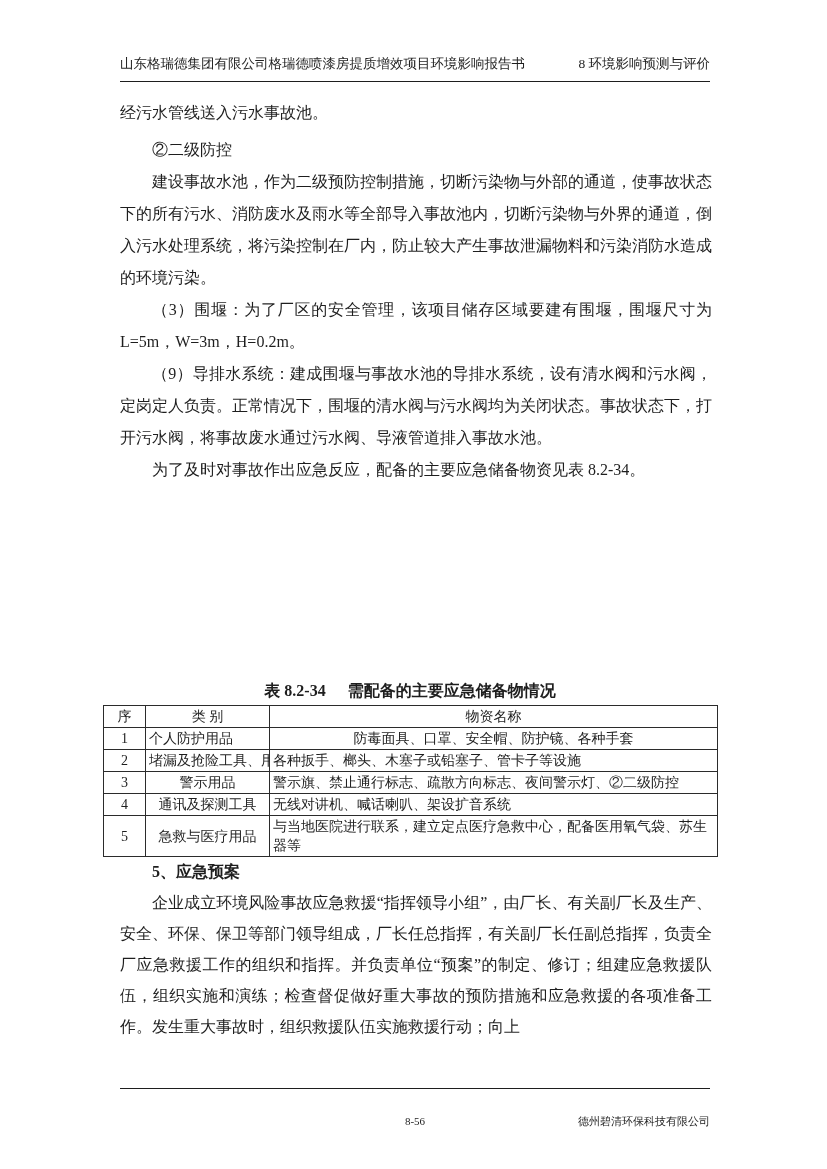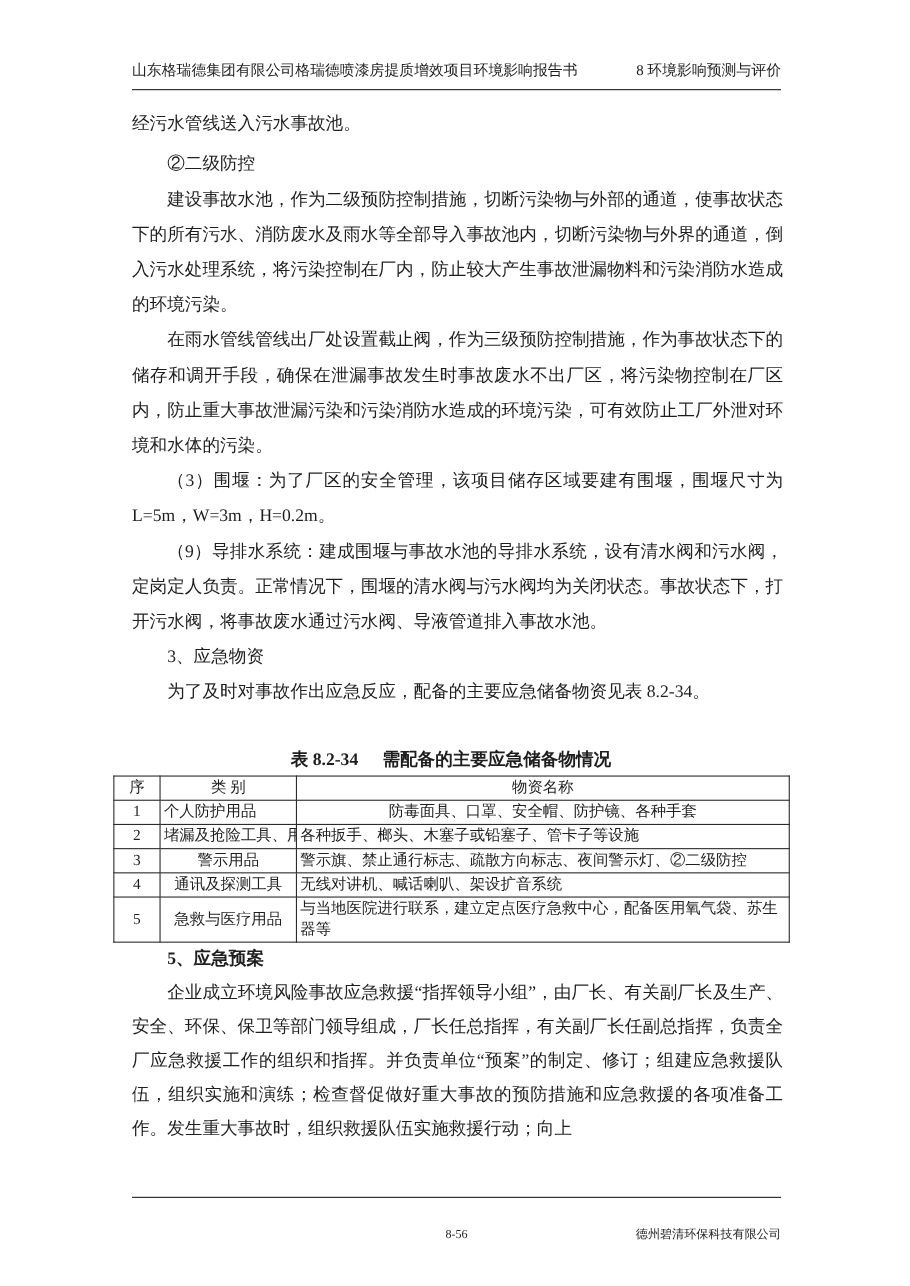--- a/index.html
+++ b/index.html
@@ -112,24 +112,22 @@
 
   <div class="header">
     <span>山东格瑞德集团有限公司格瑞德喷漆房提质增效项目环境影响报告书</span>
     <span>8 环境影响预测与评价</span>
   </div>
 
   <div class="content top">
     <p class="ln noind">经污水管线送入污水事故池。</p>
     <p class="ln head">②二级防控</p>
     <p class="para">建设事故水池，作为二级预防控制措施，切断污染物与外部的通道，使事故状态下的所有污水、消防废水及雨水等全部导入事故池内，切断污染物与外界的通道，倒入污水处理系统，将污染控制在厂内，防止较大产生事故泄漏物料和污染消防水造成的环境污染。</p>
-    <p class="para">在雨水管线管线出厂处设置截止阀，作为三级预防控制措施，作为事故状态下的储存和调开手段，确保在泄漏事故发生时事故废水不出厂区，将污染物控制在厂区内，防止重大事故泄漏污染和污染消防水造成的环境污染，可有效防止工厂外泄对环境和水体的污染。</p>
     <p class="para">（3）围堰：为了厂区的安全管理，该项目储存区域要建有围堰，围堰尺寸为 L=5m，W=3m，H=0.2m。</p>
     <p class="para">（9）导排水系统：建成围堰与事故水池的导排水系统，设有清水阀和污水阀，定岗定人负责。正常情况下，围堰的清水阀与污水阀均为关闭状态。事故状态下，打开污水阀，将事故废水通过污水阀、导液管道排入事故水池。</p>
-    <p class="ln">3、应急物资</p>
     <p class="ln">为了及时对事故作出应急反应，配备的主要应急储备物资见表 8.2-34。</p>
   </div>
 
   <div class="table-sec">
     <div class="caption">
       <span class="cap-no">表 8.2-34</span><span>需配备的主要应急储备物情况</span>
     </div>
     <table class="supplies">
       <colgroup>
           <col class="c1">

